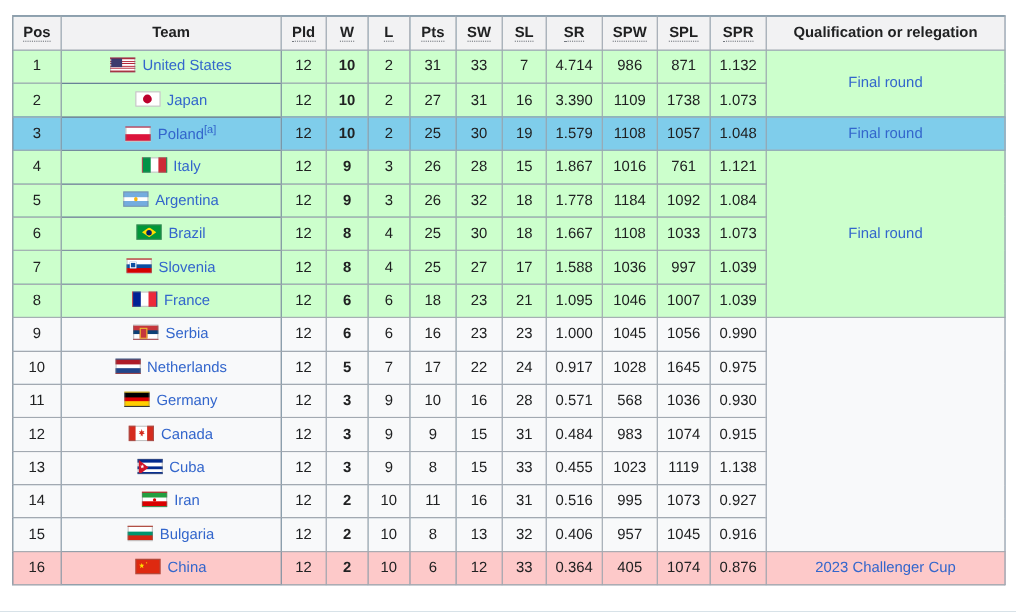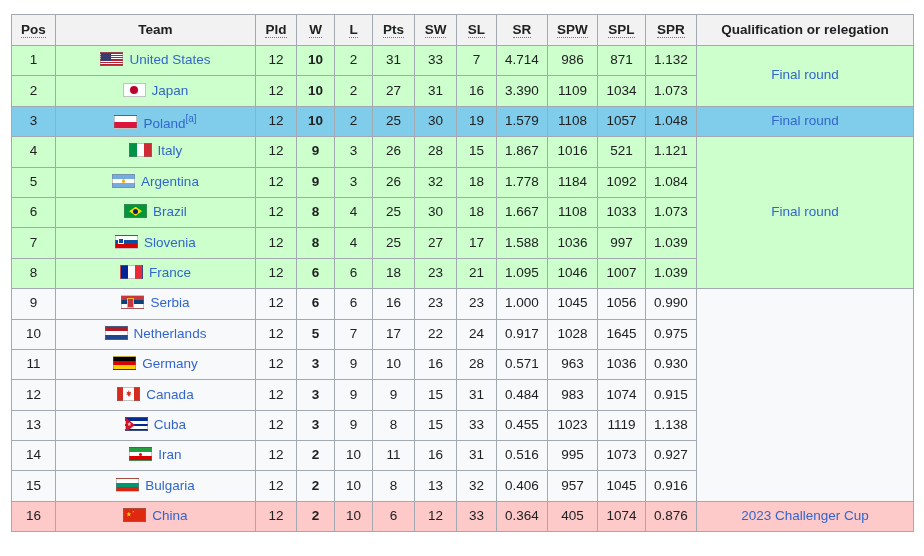--- a/index.html
+++ b/index.html
@@ -293,21 +293,21 @@
           <td class="num">2</td>
           <td class="team-cell"><span class="flag f-jp"></span><a class="wlink" href="#">Japan</a></td>
           <td class="num">12</td>
           <td class="num w-col">10</td>
           <td class="num">2</td>
           <td class="num">27</td>
           <td class="num">31</td>
           <td class="num">16</td>
           <td class="num">3.390</td>
           <td class="num">1109</td>
-          <td class="num">1034</td>
+          <td class="num">1738</td>
           <td class="num">1.073</td>
         </tr>
         <tr class="blue">
           <td class="num">3</td>
           <td class="team-cell"><span class="flag f-pl"></span><a class="wlink" href="#">Poland</a><sup class="note"><a href="#">[a]</a></sup></td>
           <td class="num">12</td>
           <td class="num w-col">10</td>
           <td class="num">2</td>
           <td class="num">25</td>
           <td class="num">30</td>
@@ -322,21 +322,21 @@
           <td class="num">4</td>
           <td class="team-cell"><span class="flag f-it"></span><a class="wlink" href="#">Italy</a></td>
           <td class="num">12</td>
           <td class="num w-col">9</td>
           <td class="num">3</td>
           <td class="num">26</td>
           <td class="num">28</td>
           <td class="num">15</td>
           <td class="num">1.867</td>
           <td class="num">1016</td>
-          <td class="num">521</td>
+          <td class="num">761</td>
           <td class="num">1.121</td>
           <td class="qual-cell qual-green" rowspan="5"><a href="#">Final round</a></td>
         </tr>
         <tr class="green">
           <td class="num">5</td>
           <td class="team-cell"><span class="flag f-ar"></span><a class="wlink" href="#">Argentina</a></td>
           <td class="num">12</td>
           <td class="num w-col">9</td>
           <td class="num">3</td>
           <td class="num">26</td>
@@ -421,21 +421,21 @@
         <tr class="plain">
           <td class="num">11</td>
           <td class="team-cell"><span class="flag f-de"></span><a class="wlink" href="#">Germany</a></td>
           <td class="num">12</td>
           <td class="num w-col">3</td>
           <td class="num">9</td>
           <td class="num">10</td>
           <td class="num">16</td>
           <td class="num">28</td>
           <td class="num">0.571</td>
-          <td class="num">963</td>
+          <td class="num">568</td>
           <td class="num">1036</td>
           <td class="num">0.930</td>
         </tr>
         <tr class="plain">
           <td class="num">12</td>
           <td class="team-cell"><span class="flag f-ca"></span><a class="wlink" href="#">Canada</a></td>
           <td class="num">12</td>
           <td class="num w-col">3</td>
           <td class="num">9</td>
           <td class="num">9</td>

